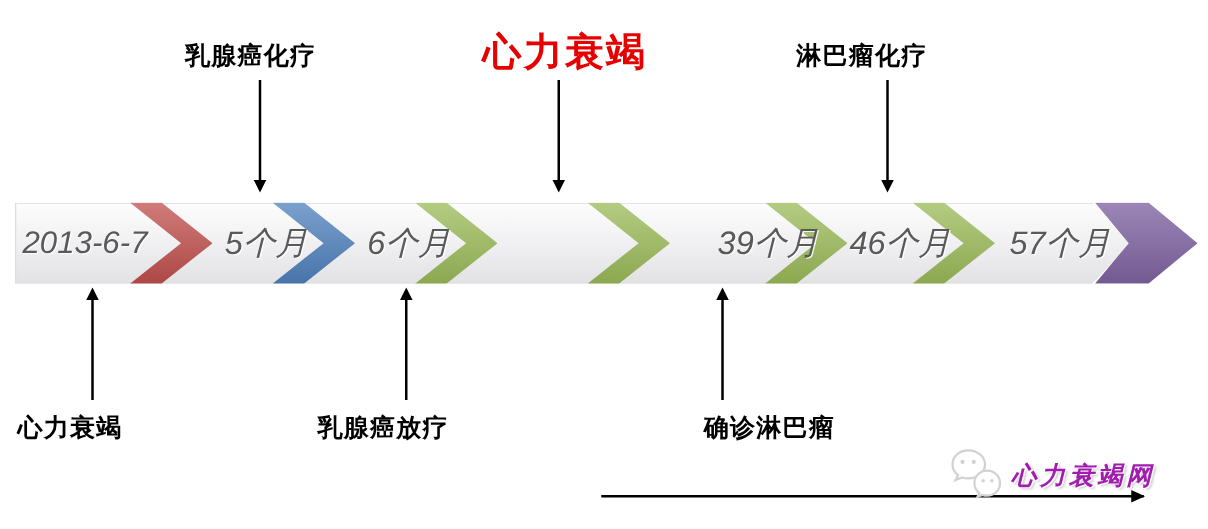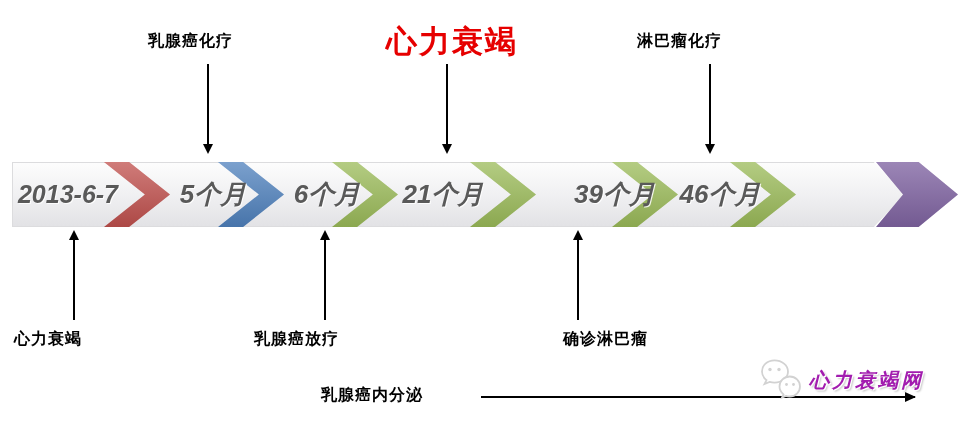--- a/index.html
+++ b/index.html
@@ -27,34 +27,34 @@
   
   .chev-end {
     position:absolute; top:162px; left:876px; width:82px; height:65px;
     clip-path:polygon(0 0, 52% 0, 100% 50%, 52% 100%, 0 100%, 33% 50%);
     background-image:linear-gradient(rgba(255,255,255,.22), rgba(0,0,0,.10));
   }
 
   
   .seg {
     position:absolute; top:162px; height:65px; line-height:65px;
-    text-align:center; font-weight:bold; font-style:italic;
+    text-align:center; font-weight:normal; font-style:italic;
     font-size:26px; color:#595959; white-space:nowrap;
     text-shadow:1px 1px 0 rgba(255,255,255,.85);
   }
   .l1 { left:10px;  width:116px; font-size:25px; }
   .l2 { left:163px; width:100px; }
   .l3 { left:277px; width:100px; }
   .l4 { left:383px; width:120px; }
   .l5 { left:535px; width:120px;text-align:right; }
   .l6 { left:660px; width:120px; }
   .l7 { left:788px; width:120px; }
 
   
-  .ann { position:absolute; font-size:16px; color:#000; font-weight:600;
+  .ann { position:absolute; font-size:20px; color:#000; font-weight:600;
          letter-spacing:1px; white-space:nowrap; }
   .ann-top1 { left:148px; top:31px; }
   .ann-hf   { left:386px; top:21px; font-size:31px; color:#e60000; font-weight:bold; letter-spacing:2px; }
   .ann-top3 { left:637px; top:31px; }
   .ann-b1 { left:14px;  top:329px; }
   .ann-b2 { left:242px; top:329px;margin-left:12px; }
   .ann-b3 { left:515px; top:329px;margin-left:48px; }
   .ann-b4 { left:321px; top:385px; }
 
   
@@ -114,41 +114,40 @@
   <div class="chev c2" style="background-color: rgb(79, 129, 189);"></div>
   <div class="chev c3" style="background-color: rgb(155, 187, 89);"></div>
   <div class="chev c4" style="background-color: rgb(155, 187, 89);"></div>
   <div class="chev c5" style="background-color: rgb(155, 187, 89);"></div>
   <div class="chev c6" style="background-color: rgb(155, 187, 89);"></div>
   <div class="chev-end" style="background-color: rgb(128, 100, 162);"></div>
 
   <div class="seg l1">2013-6-7</div>
   <div class="seg l2">5个月</div>
   <div class="seg l3">6个月</div>
-  <div class="seg l4">21个月</div>
   <div class="seg l5">39个月</div>
   <div class="seg l6">46个月</div>
+  <div class="seg l7">57个月</div>
 
   <div class="arrow-v up a-u1">
       <i class="line"></i>
       <i class="head"></i>
     </div>
   <div class="arrow-v up a-u2">
       <i class="line"></i>
       <i class="head"></i>
     </div>
   <div class="arrow-v up a-u3">
       <i class="line"></i>
       <i class="head"></i>
     </div>
 
   <div class="ann ann-b1">心力衰竭</div>
   <div class="ann ann-b2">乳腺癌放疗</div>
   <div class="ann ann-b3">确诊淋巴瘤</div>
-  <div class="ann ann-b4">乳腺癌内分泌</div>
 
   <div class="arrow-h">
       <i class="head"></i>
     </div>
 
   <div class="wm">
     <svg class="wm-logo" viewBox="0 0 48 48" xmlns="http://www.w3.org/2000/svg">
       <g fill="#ffffff" stroke="#d2d2d2" stroke-width="1.8">
         <path d="M31 15.5c0 6.2-6.1 11.2-13.5 11.2-1.7 0-3.4-.26-4.9-.74L7.5 28l2-3.9C6.9 22 5 18.9 5 15.5 5 9.3 10.1 4.3 17.5 4.3S31 9.3 31 15.5z"></path>
         <path d="M43 30.5c0 5.5-4.6 10-10.3 10-1.3 0-2.6-.22-3.8-.62L25 41.5l1.5-3.1c-2.1-1.8-4-4.4-4-7.9 0-5.5 4.6-10 10.3-10S43 25 43 30.5z"></path>

